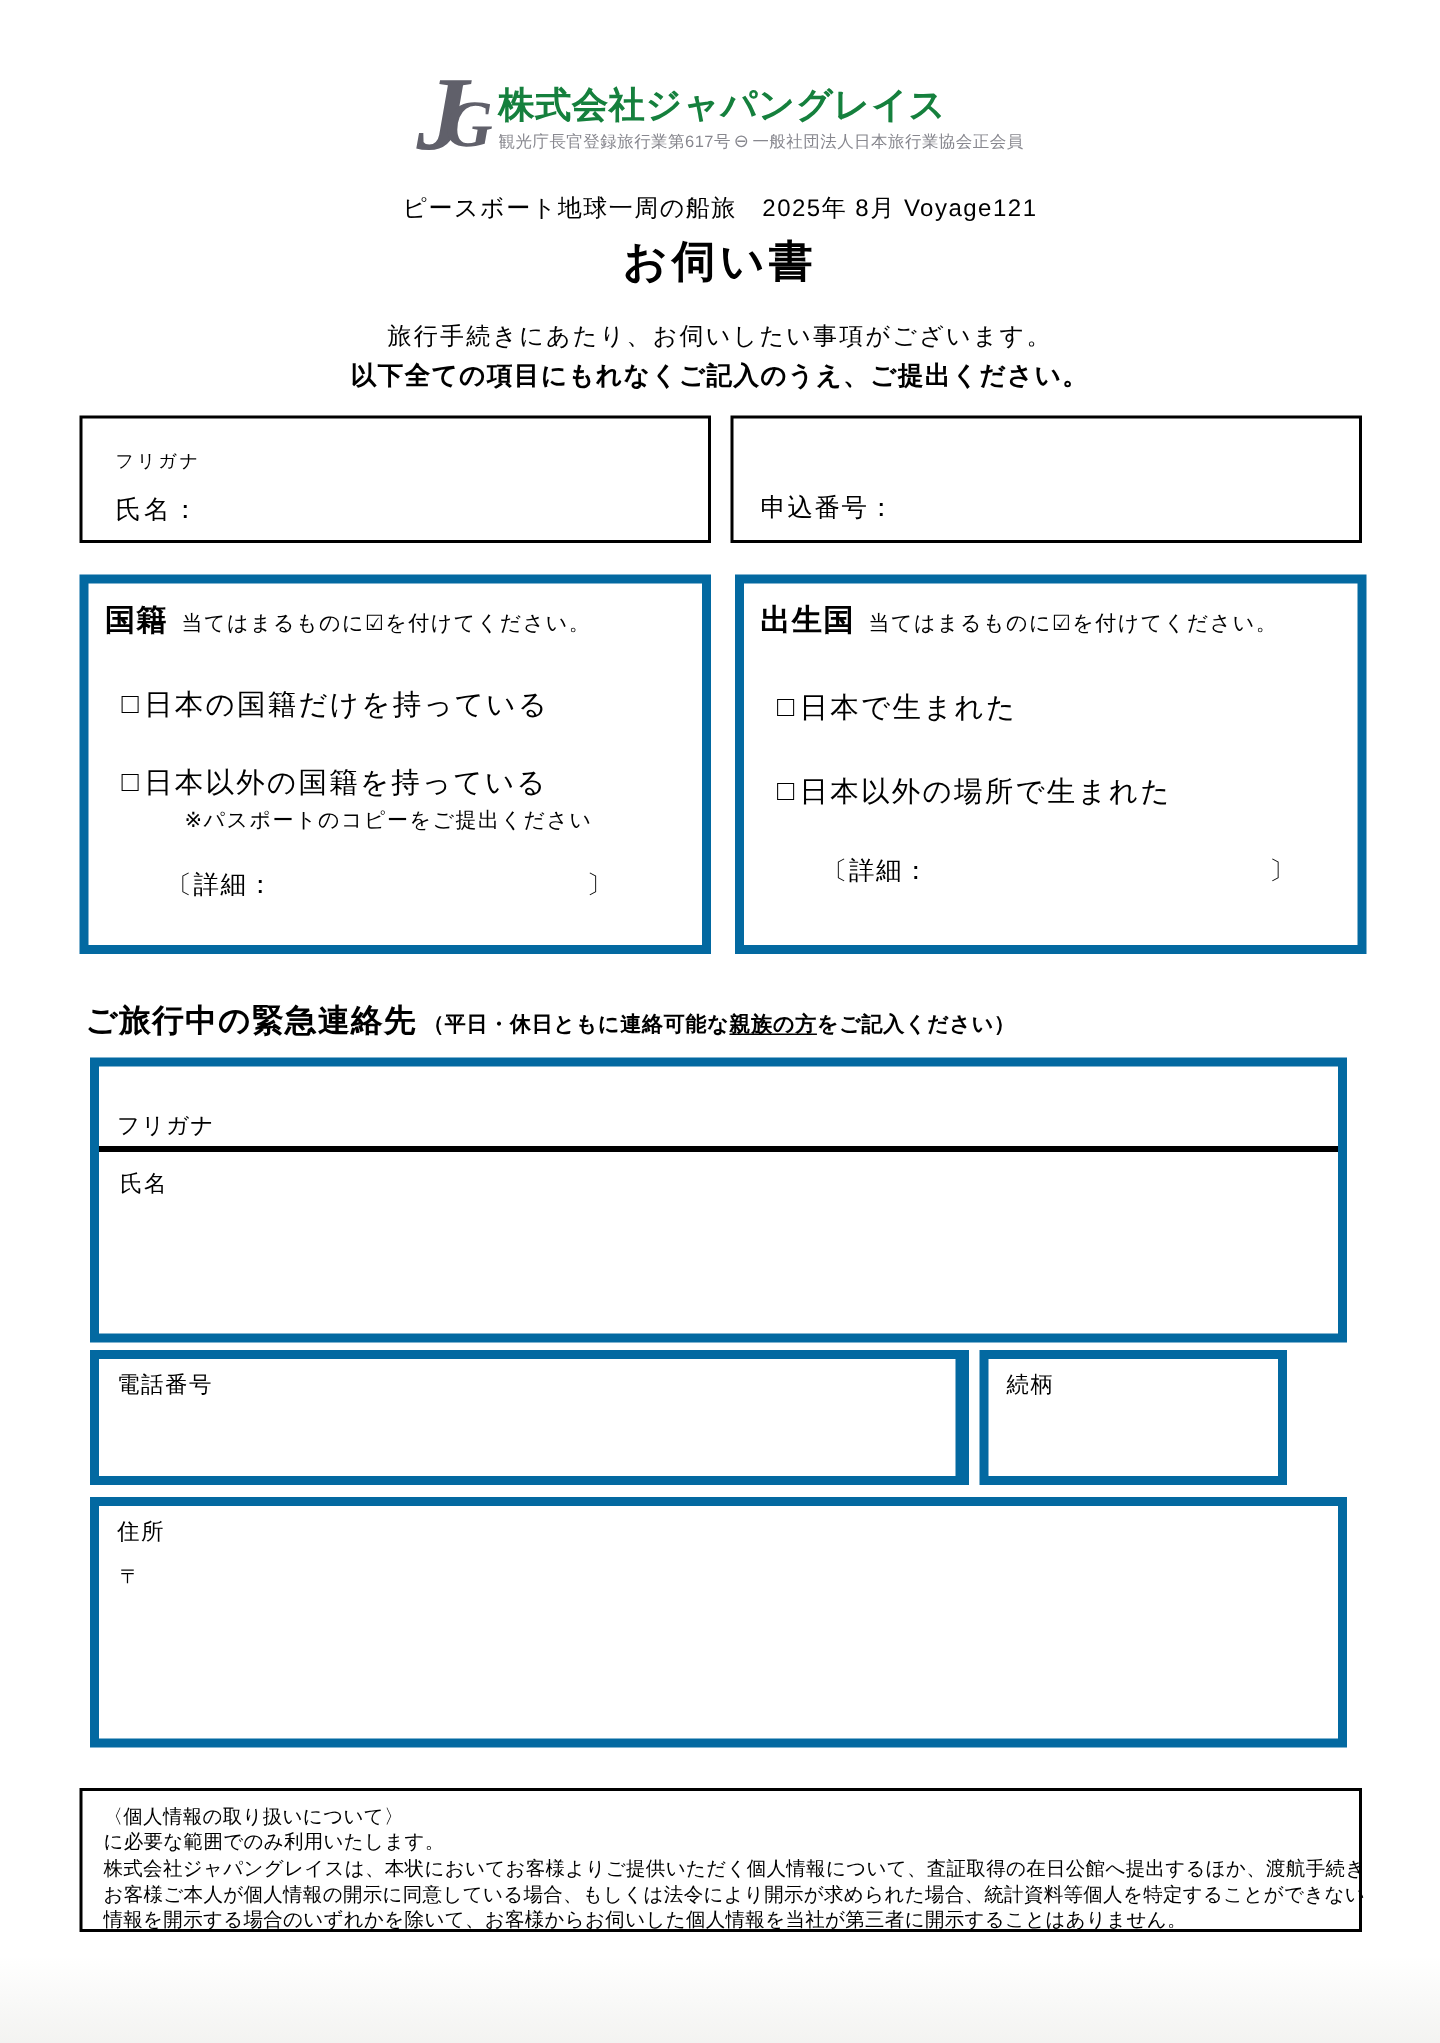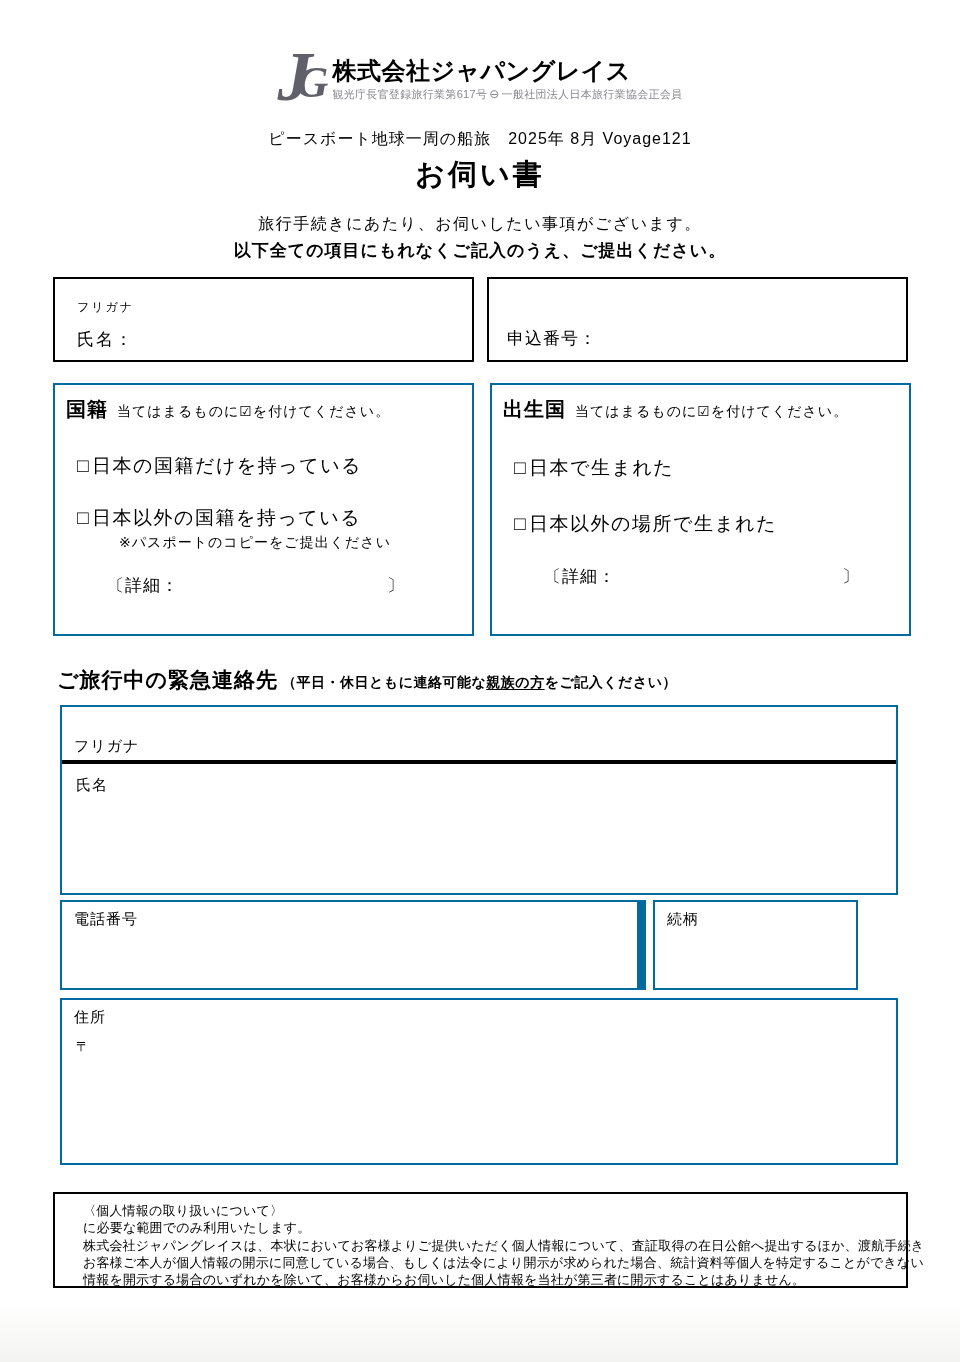--- a/index.html
+++ b/index.html
@@ -35,21 +35,21 @@
     display: flex;
     align-items: flex-start;
     margin-right: 4px;
   }
   .logo-j { font-size: 70px; line-height: 0.82; }
   .logo-g { font-size: 44px; line-height: 1; margin-left: -16px; margin-top: 13px; }
   .logo-text { text-align: left; padding-top: 6px; }
   .logo-company {
     font-size: 24px;
     font-weight: bold;
-    color: #000000;
+    color: #15803d;
     letter-spacing: 0.5px;
     line-height: 1.1;
   }
   .logo-reg {
     font-size: 11px;
     color: #87878e;
     letter-spacing: 0.3px;
     margin-top: 3px;
     display: flex;
     align-items: center;
@@ -86,21 +86,21 @@
     top: 239px;
     width: 100%;
     text-align: center;
     font-size: 17px;
     font-weight: bold;
     letter-spacing: 1px;
   }
   
   .fbox { position: absolute; box-sizing: border-box; background: #fff; }
   .b2 { border: 2px solid #000; }
-  .b3 { border: 2px solid #0369a1; }
+  .b3 { border: 6px solid #0369a1; }
   
   .name-box { left: 53px; top: 277px; width: 421px; height: 85px;
               display: flex; flex-direction: column; justify-content: flex-end;
               padding: 0 0 9px 22px; }
   .furigana-sm { font-size: 12px; letter-spacing: 2px; }
   .name-lbl { font-size: 17px; letter-spacing: 2px; margin-top: 12px; }
   .appnum-box { left: 487px; top: 277px; width: 421px; height: 85px;
                 display: flex; flex-direction: column; justify-content: flex-end;
                 padding: 0 0 10px 18px; }
   .appnum-lbl { font-size: 17px; letter-spacing: 1px; }
@@ -142,21 +142,21 @@
   .phone-box { left: 60px; top: 900px; width: 586px; height: 90px;
                border-right-width: 9px; padding: 8px 0 0 12px;
                font-size: 15px; letter-spacing: 1px; }
   .rel-box { left: 653px; top: 900px; width: 205px; height: 90px;
              padding: 8px 0 0 12px; font-size: 15px; letter-spacing: 1px; }
   .addr-box { left: 60px; top: 998px; width: 838px; height: 167px;
               padding: 8px 0 0 12px; font-size: 15px; letter-spacing: 1px; }
   .postal { font-size: 13px; margin: 11px 0 0 2px; }
   
   .privacy-box { left: 53px; top: 1192px; width: 855px; height: 96px;
-                 padding: 8px 0 0 28px; font-size: 13px; line-height: 17.3px;
+                 padding: 8px 0 0 14px; font-size: 13px; line-height: 17.3px;
                  letter-spacing: 0.2px; border-width: 2px; }
   .privacy-box div { white-space: nowrap; }
   
   .bottom-fade {
     position: absolute; left: 0; bottom: 0; width: 100%; height: 58px;
     background: linear-gradient(to bottom, #ffffff 0%, #f3f3f1 100%);
   }
 </style>
 </head>
 <body>

